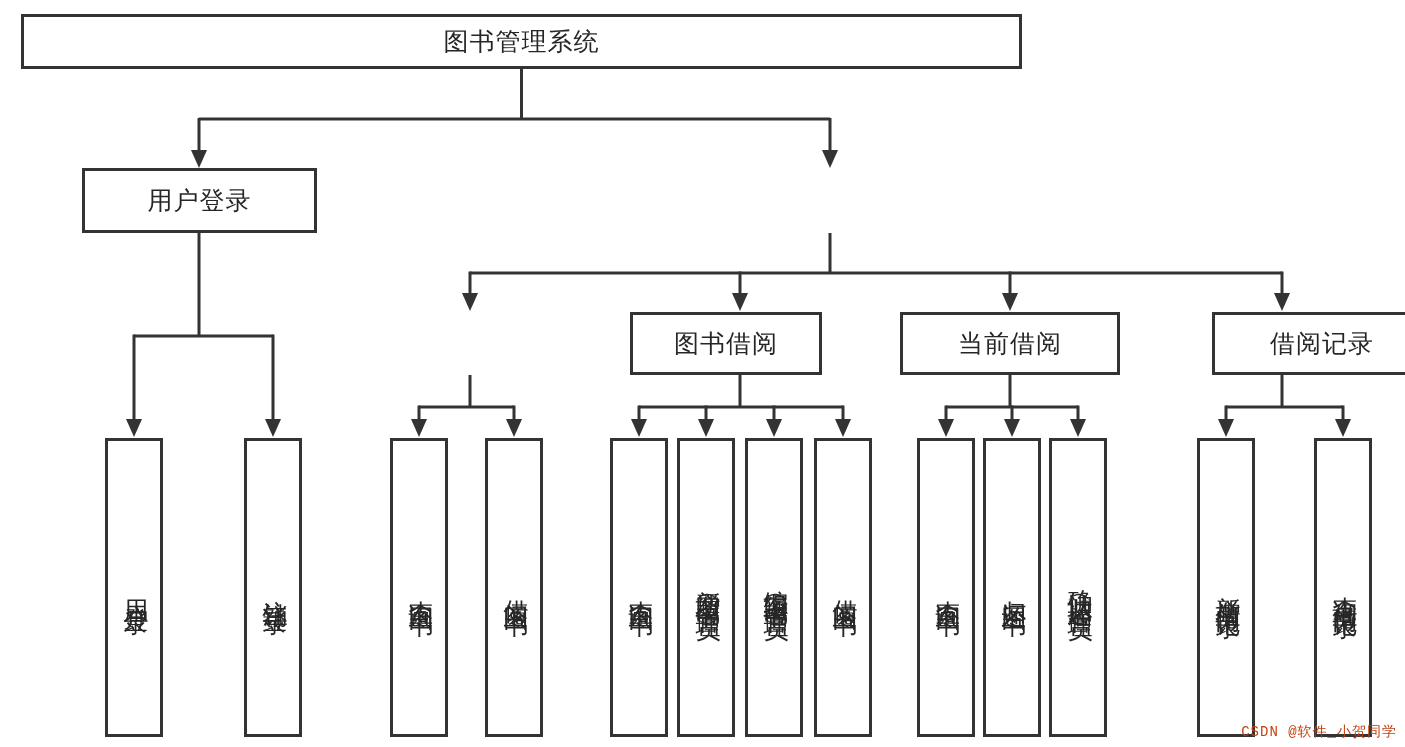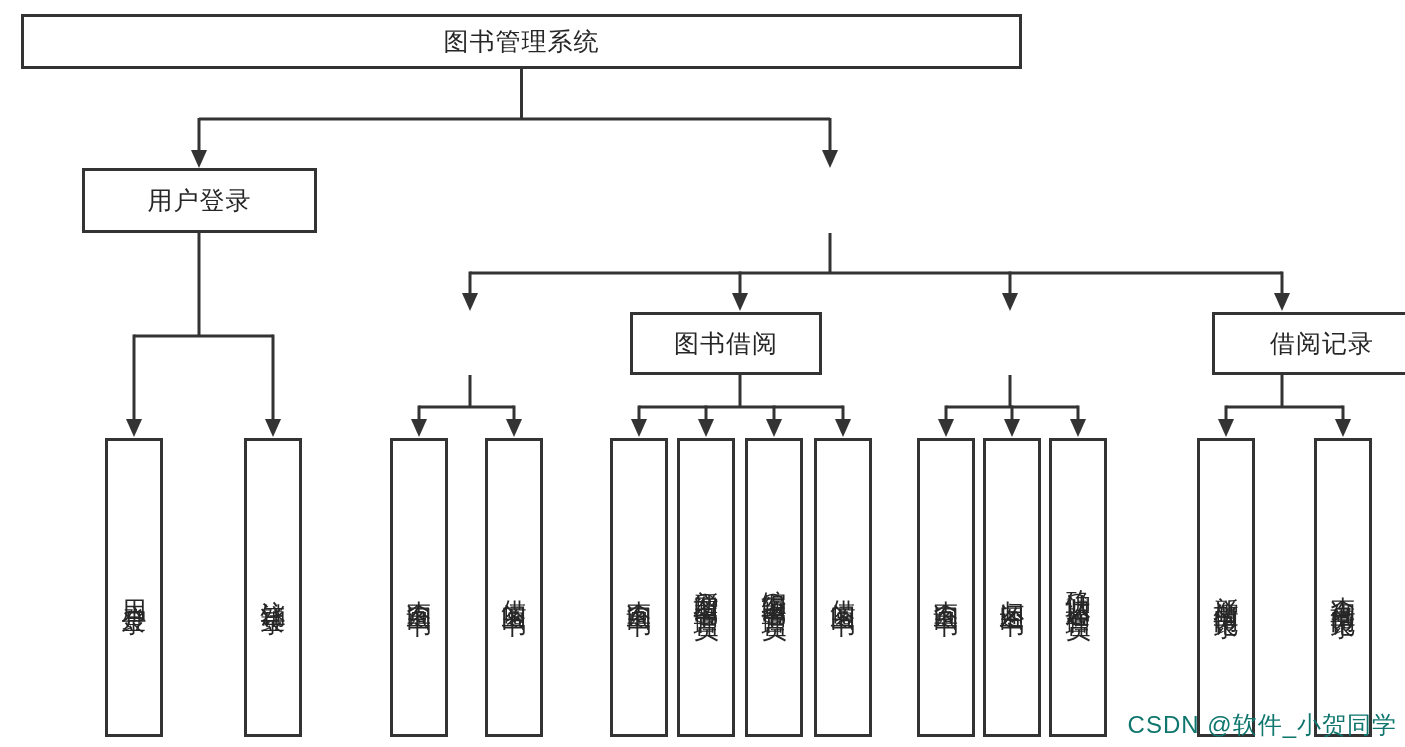--- a/index.html
+++ b/index.html
@@ -1,21 +1,21 @@
 <!DOCTYPE html>
 <html><head>
 <meta charset="utf-8">
 <style>
   html, body { margin: 0; padding: 0; background: #ffffff; }
   .canvas {
     position: relative;
     width: 1405px;
     height: 747px;
     background: #ffffff;
-    font-family: Liberation Sans, sans-serif;
+    font-family: Liberation Mono, monospace;
     overflow: hidden;
   }
   .connectors {
     position: absolute;
     left: 0; top: 0;
     width: 1405px; height: 747px;
   }
   .node {
     position: absolute;
     box-sizing: border-box;
@@ -35,22 +35,22 @@
     writing-mode: vertical-rl;
     text-orientation: mixed;
     font-size: 25px;
     letter-spacing: 4px;
     line-height: 1;
   }
   .watermark {
     position: absolute;
     right: 8px;
     bottom: 6px;
-    font-size: 24px;
-    color: #0f766e;
+    font-size: 14px;
+    color: #c2410c;
     letter-spacing: 1px;
     white-space: nowrap;
     z-index: 5;
   }
 </style>
 </head>
 <body>
 
 <div class="canvas">
 
@@ -126,20 +126,23 @@
     <span>图书管理系统</span>
   </div>
 
   <div class="node h-label" style="left:82px; top:168px; width:235px; height:65px;">
     <span>用户登录</span>
   </div>
 
   <div class="node h-label" style="left:630px; top:312px; width:192px; height:63px;">
     <span>图书借阅</span>
   </div>
+  <div class="node h-label" style="left:900px; top:312px; width:220px; height:63px;">
+    <span>当前借阅</span>
+  </div>
   <div class="node h-label" style="left:1172px; top:312px; width:220px; height:63px;margin-left:40px;">
     <span>借阅记录</span>
   </div>
 
   <div class="node leaf" style="left:105px; top:438px; width:58px; height:299px;">
     <span>用户登录</span>
   </div>
   <div class="node leaf" style="left:244px; top:438px; width:58px; height:299px;">
     <span>注销登录</span>
   </div>

